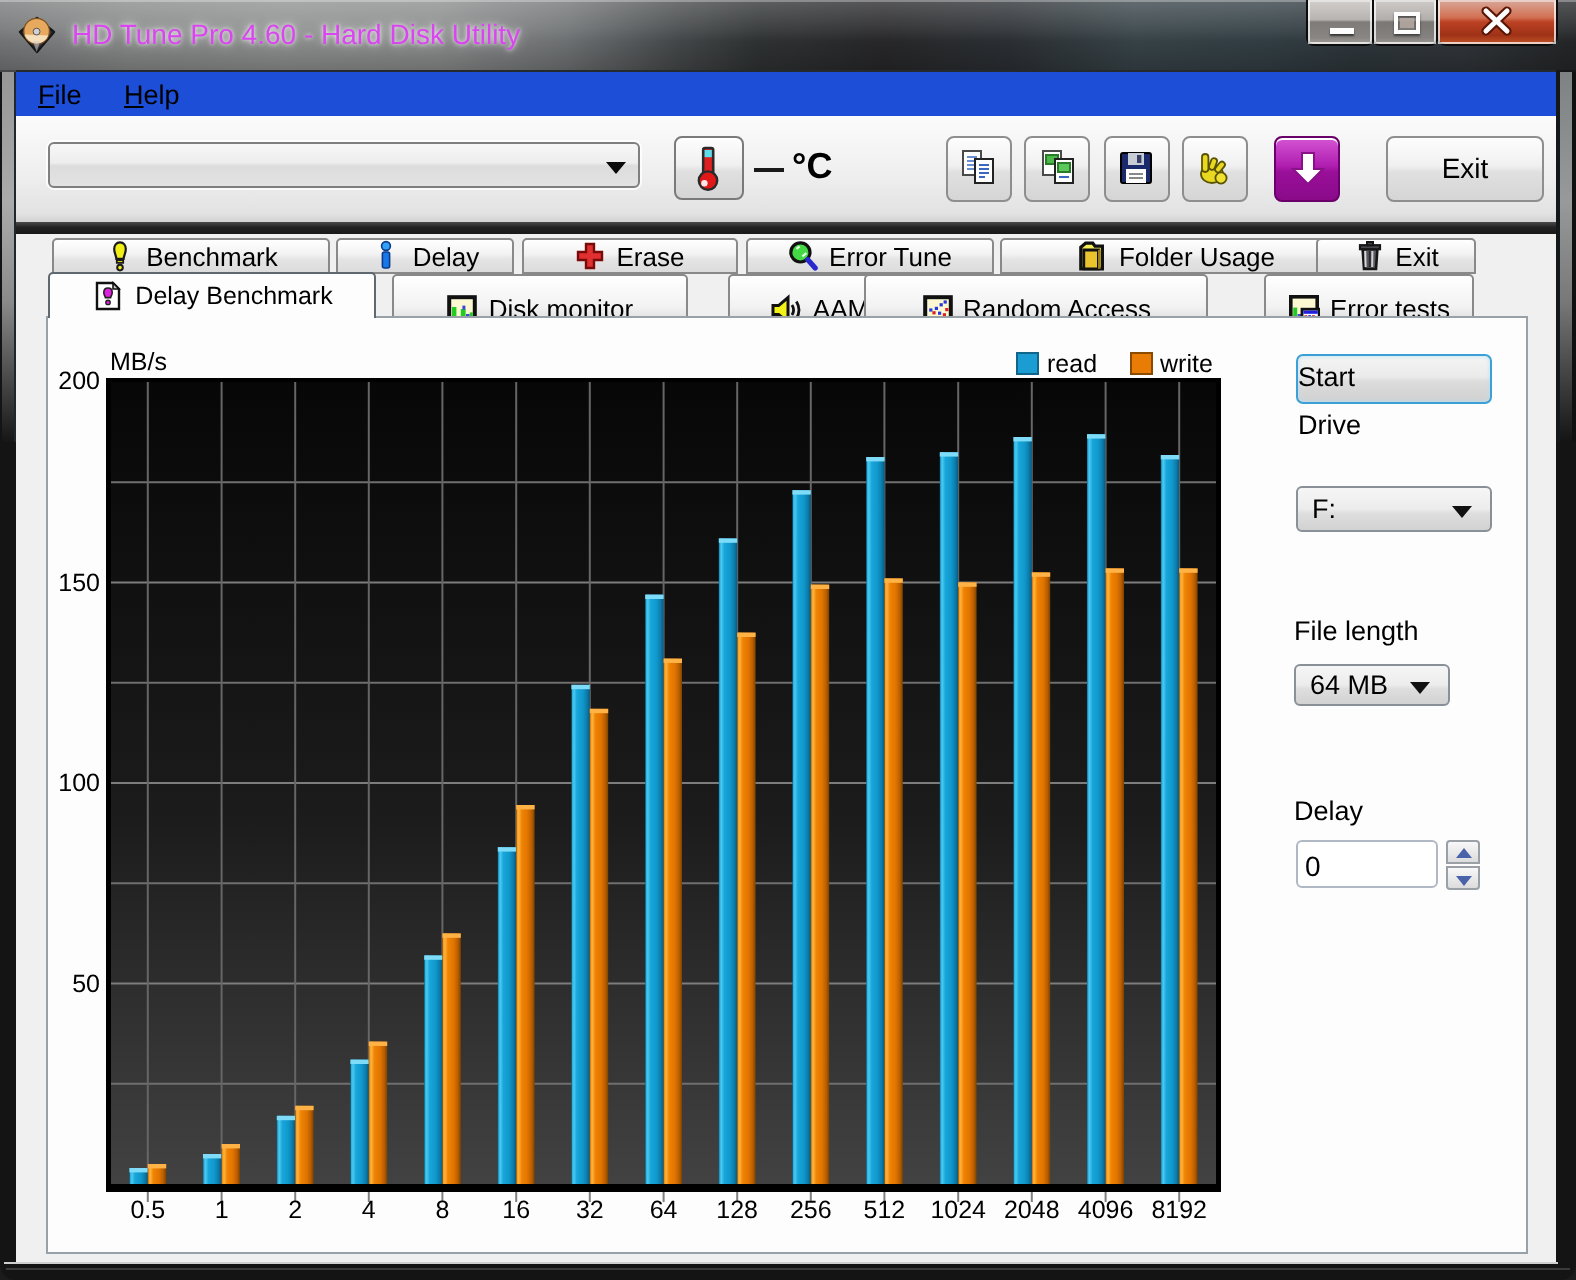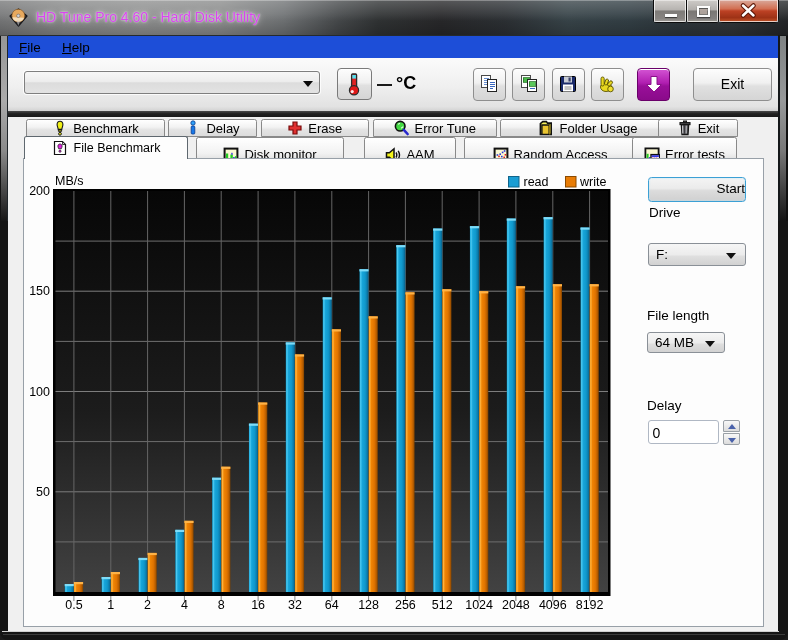--- a/index.html
+++ b/index.html
@@ -41,21 +41,21 @@
 
 .tab{position:absolute;display:flex;align-items:center;justify-content:center;gap:5px;font-size:13px;color:#000;border:1px solid #898989;border-radius:2.5px 2.5px 0 0;background:linear-gradient(180deg,#ffffff 0%,#f2f2f2 45%,#e4e4e4 60%,#dcdcdc 100%)}
 .row1{top:119px;height:18px}
 .row2{top:136.5px;height:36px}
 #atab{position:absolute;left:24px;top:136px;width:164px;height:23px;background:#fdfdfd;border:1px solid #5f686f;border-bottom:none;border-radius:2.5px 2.5px 0 0;display:flex;align-items:center;justify-content:center;gap:6px;font-size:12.5px;z-index:5}
 
 #panel{position:absolute;left:22.5px;top:157.5px;width:741px;height:469px;background:#fdfdfd;border:1px solid #98a0a8;z-index:1}
 #chart{position:absolute;left:0;top:0;z-index:2}
 
 .ctl{position:absolute;z-index:6;font-size:13.5px;color:#000}
-#startbtn{left:648px;top:176.5px;width:98px;height:25px;border:1.5px solid #3ba0d5;border-radius:3.5px;background:linear-gradient(180deg,#f4f4f4 0%,#ebebeb 45%,#dcdcdc 55%,#d0d0d0 100%);box-shadow:inset 0 0 2px #b8e2f5;text-align:right;line-height:22px}
+#startbtn{left:648px;top:176.5px;width:98px;height:25px;border:1.5px solid #3ba0d5;border-radius:3.5px;background:linear-gradient(180deg,#f4f4f4 0%,#ebebeb 45%,#dcdcdc 55%,#d0d0d0 100%);box-shadow:inset 0 0 2px #b8e2f5;text-align:left;line-height:22px}
 .dlabel{z-index:6}
 .dd{border:1px solid #8a9097;border-radius:3px;background:linear-gradient(180deg,#f6f6f6 0%,#ececec 50%,#dedede 60%,#d2d2d2 100%)}
 #ddrive{left:648px;top:243px;width:98px;height:23px}
 #dfile{left:647px;top:331.5px;width:78px;height:21px}
 .dd span{position:absolute;left:7px;top:3px}
 .dd .arr{position:absolute;right:9px;top:9px;width:0;height:0;border:5px solid transparent;border-top:6px solid #111;border-bottom:none}
 #dfile .arr{top:8px}
 #delayin{left:647.5px;top:420px;width:71px;height:24px;background:#fff;border:1px solid #b0b8c4;border-radius:3px}
 #delayin{font-size:14px}
 #delayin span{position:absolute;left:4px;top:4px}
@@ -242,21 +242,21 @@
     </svg>
     <span>Disk monitor</span>
   </div>
 <div class="tab row2" style="left:364px;width:92px">
     <svg width="16" height="16" viewBox="0 0 16 16">
       <path d="M1.5 5.8 h2.8 L9 1.8 v12.4 L4.3 10.2 H1.5 Z" fill="#f2f21a" stroke="#111" stroke-width="1.5"></path>
       <path d="M11 5.5 q1.6 2.5 0 5 M13.2 3.8 q2.6 4.2 0 8.4" stroke="#111" stroke-width="1.4" fill="none"></path>
     </svg>
     <span>AAM</span>
   </div>
-<div class="tab row2" style="left:464px;width:172px">
+<div class="tab row2" style="left:432px;width:172px">
     <svg width="16" height="16" viewBox="0 0 16 16">
       <rect x="1.6" y="1.6" width="12.8" height="12.8" fill="#fbf8d2" stroke="#111" stroke-width="2"></rect>
       <g fill="#e02020">
         <rect x="5.2" y="8.6" width="1.6" height="1.6"></rect>
         <rect x="3.2" y="12" width="1.6" height="1.6"></rect>
         <rect x="7.6" y="11" width="1.6" height="1.6"></rect>
         <rect x="10.4" y="9.6" width="1.6" height="1.6"></rect>
         <rect x="12" y="11.4" width="1.6" height="1.6"></rect>
         <rect x="11.6" y="7" width="1.6" height="1.6"></rect>
       </g>
@@ -294,21 +294,21 @@
     </svg>
     <span>Error tests</span>
   </div>
 <div id="atab">
     <svg width="16" height="16" viewBox="0 0 16 16">
       <path d="M2.5 1.5 h8 l3 3 v10 h-11 Z" fill="#fff" stroke="#111" stroke-width="1.2"></path>
       <path d="M10.5 1.5 l3 3 h-3 Z" fill="#ccc" stroke="#111" stroke-width="0.8"></path>
       <path d="M8 4 C6.6 4 5.9 5 5.9 6.2 C5.9 7.4 6.5 7.8 6.7 8.8 L9.3 8.8 C9.5 7.8 10.1 7.4 10.1 6.2 C10.1 5 9.4 4 8 4 Z" fill="#e020e0" stroke="#222" stroke-width="0.8"></path>
       <circle cx="8" cy="11.2" r="1.1" fill="#e020e0" stroke="#222" stroke-width="0.7"></circle>
     </svg>
-    <span>File Benchmark</span>
+    <span>Delay Benchmark</span>
   </div>
 <div id="panel"></div>
 <svg id="chart" width="788" height="640" viewBox="0 0 788 640">
 <defs>
 <linearGradient id="plotbg" x1="0" y1="0" x2="0" y2="1">
  <stop offset="0" stop-color="#070707"></stop>
         <stop offset="0.55" stop-color="#1c1c1c"></stop>
         <stop offset="1" stop-color="#424242"></stop>
 </linearGradient>
 <linearGradient id="bluebar" x1="0" y1="0" x2="1" y2="0">

